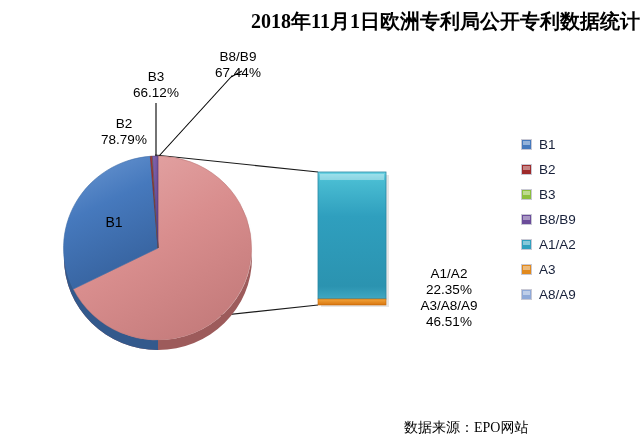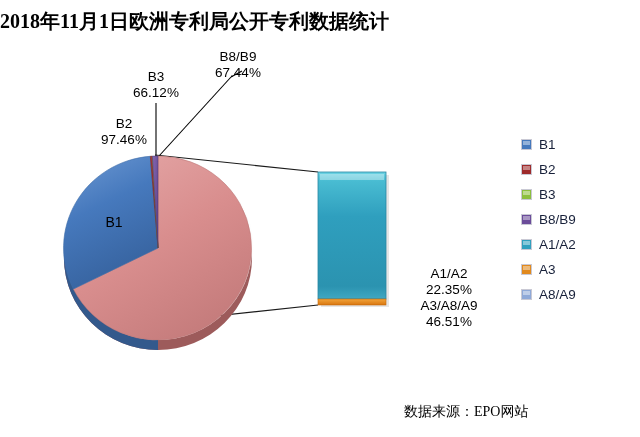--- a/index.html
+++ b/index.html
@@ -18,21 +18,21 @@
     position: absolute;
     left: 0; top: 0;
     width: 640px;
     height: 437px;
   }
   #chart-title {
     position: absolute;
     left: 0;
     top: 8px;
     width: 640px;
-    text-align: left;
+    text-align: right;
     font-family: "Liberation Serif", serif;
     font-weight: bold;
     font-size: 20px;
     color: #000000;
     letter-spacing: 0px;
     white-space: nowrap;
   }
   #plot-svg {
     position: absolute;
     left: 0;
@@ -115,21 +115,21 @@
   #footer {
     position: absolute;
     left: 404px;
     top: 364px;
     font-family: "Liberation Serif", serif;
     font-size: 14px;
     color: #000000;
     line-height: 19px;
     white-space: pre;
   }
-  #footer div { white-space: pre; }
+  #footer div { white-space: pre; margin-top: 16px; }
 </style>
 </head>
 <body>
 
 <div id="chart-root">
 
   <div id="chart-title">2018年11月1日欧洲专利局公开专利数据统计</div>
 
   <svg id="plot-svg" width="640" height="437">
     <defs>
@@ -202,21 +202,21 @@
     <g>
       <rect x="321" y="175" width="68" height="132" fill="#9a9a9a" opacity="0.25"></rect>
       <rect x="318" y="172" width="68" height="127" fill="url(#gradTeal)" stroke="#2a88a3" stroke-width="0.8"></rect>
       <rect x="318" y="299" width="68" height="6" fill="url(#gradOrange)" stroke="#c4690c" stroke-width="0.6"></rect>
       <rect x="320" y="174" width="64" height="6" fill="#ffffff" opacity="0.35"></rect>
     </g>
   </svg>
 
   <div class="pie-label center" id="label-b2">
     <div>B2</div>
-    <div>97.46%</div>
+    <div>78.79%</div>
   </div>
 
   <div class="pie-label center" id="label-b3">
     <div>B3</div>
     <div>66.12%</div>
   </div>
 
   <div class="pie-label center" id="label-b8b9">
     <div>B8/B9</div>
     <div>67.44%</div>

